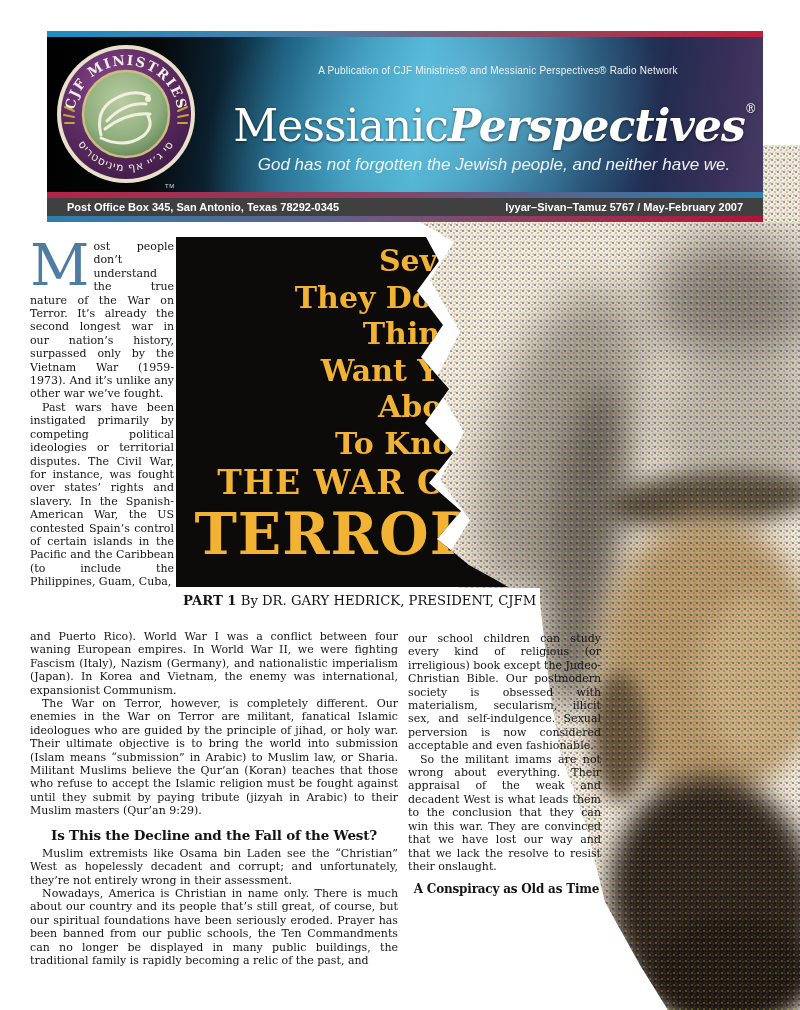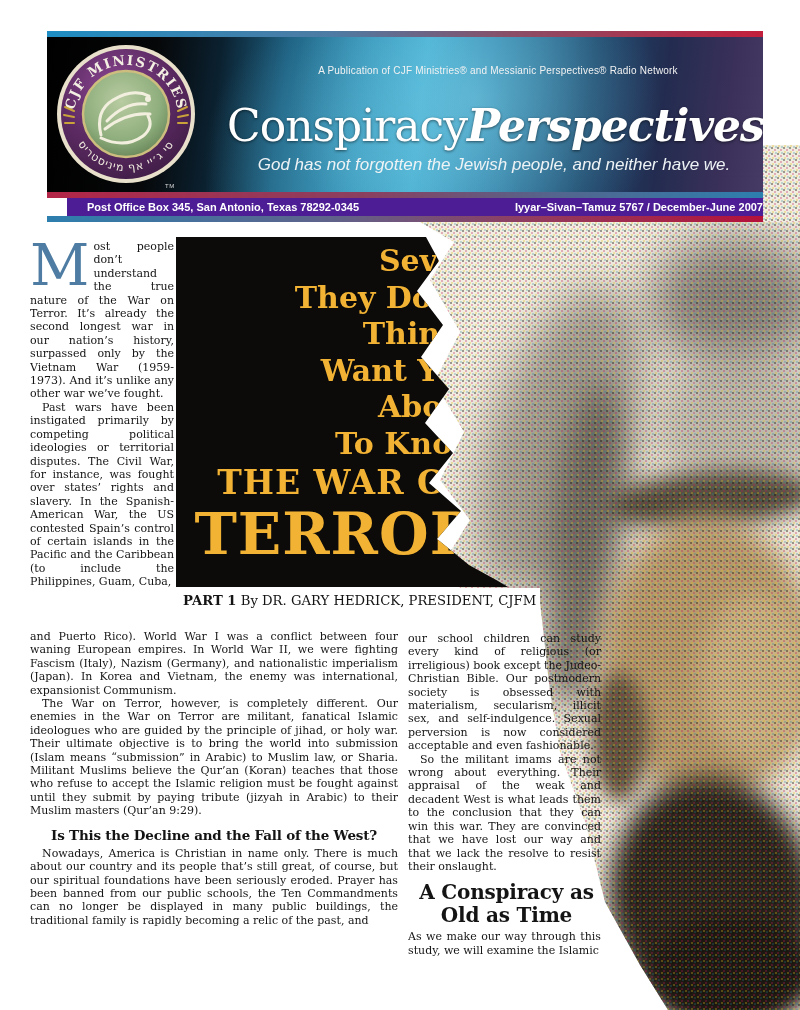--- a/index.html
+++ b/index.html
@@ -19,23 +19,23 @@
     font-size:44px;line-height:52px;text-shadow:0 1px 3px rgba(0,0,0,.55);letter-spacing:-1px;white-space:nowrap;}
   .masthead .bold{font-weight:bold;font-style:italic;}
   .masthead sup{font-size:12px;vertical-align:28px;letter-spacing:0;}
   .tagline{position:absolute;left:190px;right:12px;top:118px;text-align:center;
     font-family:"Liberation Sans",sans-serif;font-style:italic;font-size:17px;color:#eef3f5;}
   .logo{position:absolute;left:8px;top:6px;}
   .tm{position:absolute;left:118px;top:146px;font-family:"Liberation Sans",sans-serif;
     font-size:6px;color:#ddd;letter-spacing:.5px;}
   .strip1{position:absolute;left:47px;top:192px;width:716px;height:6px;
     background:linear-gradient(90deg,#b32547 0%,#8a4060 45%,#55648c 70%,#2d7fae 100%);}
-  .addrbar{position:absolute;left:47px;top:198px;width:716px;height:18px;background:#4c1d95;
+  .addrbar{position:absolute;left:47px;top:198px;width:716px;height:18px;background:#404040;
     display:flex;justify-content:space-between;align-items:center;padding:0 20px;box-sizing:border-box;
-    font-family:"Liberation Sans",sans-serif;font-weight:bold;font-size:11px;color:#fff;margin-left:20px;}
+    font-family:"Liberation Sans",sans-serif;font-weight:bold;font-size:11px;color:#fff;}
   .strip2{position:absolute;left:47px;top:216px;width:716px;height:6px;
     background:linear-gradient(90deg,#2d7fae 0%,#60628a 40%,#95395c 70%,#b5123a 100%);}
   
   .dots::after{content:"";position:absolute;inset:0;pointer-events:none;opacity:.55;
     background-image:
       radial-gradient(circle,rgba(22,16,12,.7) 0 1.1px,transparent 1.35px),
       radial-gradient(circle,rgba(185,25,90,.55) 0 1px,transparent 1.2px),
       radial-gradient(circle,rgba(225,195,25,.55) 0 1px,transparent 1.2px),
       radial-gradient(circle,rgba(25,135,150,.45) 0 1px,transparent 1.2px);
     background-size:6px 6px;
@@ -71,21 +71,21 @@
   .bodytxt{font-size:11px;line-height:13.4px;text-align:justify;z-index:3;}
   .bodytxt p{margin:0;}
   .indent{text-indent:12px;}
   .col-left{position:absolute;left:30px;top:240px;width:144px;height:396px;overflow:hidden;}
   .dropcap{float:left;font-size:58px;line-height:46px;color:#4e7ca3;font-weight:normal;
     margin:2px 4px 0 0;}
   .main-block{position:absolute;left:30px;top:630px;width:368px;height:340px;overflow:hidden;}
   .col-mid{position:absolute;left:408px;top:632px;width:193px;height:338px;overflow:hidden;}
   .subhead{font-weight:bold;font-size:13.5px;line-height:16px;letter-spacing:-.2px;
     margin:9px 0 4px 0;text-align:center;}
-  .col-mid .subhead{font-size:20px;line-height:23px;margin:8px 0 3px 4px;}
+  .col-mid .subhead{font-size:12px;line-height:17px;margin:8px 0 3px 4px;}
 </style>
 </head>
 <body>
 
 <div class="page">
 
   <div class="topbar"></div>
 
   <div class="banner">
     <svg class="logo" width="142" height="142" viewBox="0 0 142 142">
@@ -120,29 +120,29 @@
         <path d="M46,92 Q40,68 58,57 Q78,45 94,53"></path>
         <path d="M52,78 Q70,59 91,61"></path>
         <path d="M50,86 Q72,69 95,71"></path>
         <path d="M46,95 Q70,106 88,93 Q99,84 93,73"></path>
         <circle cx="93" cy="56" r="3" fill="#f2efdf" stroke="none"></circle>
       </g>
     </svg>
     <span class="tm">TM</span>
     <div class="publine">A Publication of CJF Ministries® and Messianic Perspectives® Radio Network</div>
     <div class="masthead">
-      <span>Conspiracy</span><span class="bold">Perspectives</span><sup>®</sup>
+      <span>Messianic</span><span class="bold">Perspectives</span><sup>®</sup>
     </div>
     <div class="tagline">God has not forgotten the Jewish people, and neither have we.</div>
   </div>
 
   <div class="strip1"></div>
   <div class="addrbar">
     <span>Post Office Box 345, San Antonio, Texas 78292-0345</span>
-    <span>Iyyar–Sivan–Tamuz 5767 / December-June 2007</span>
+    <span>Iyyar–Sivan–Tamuz 5767 / May-February 2007</span>
   </div>
   <div class="strip2"></div>
 
   <div class="ht-strip dots"></div>
   <div class="photo dots">
     <div class="sh ph1"></div>
     <div class="sh ph2"></div>
     <div class="sh ph3"></div>
     <div class="sh ph4"></div>
     <div class="sh ph5"></div>
@@ -173,23 +173,23 @@
 
   <div class="col-left bodytxt">
     <p><span class="dropcap">M</span><span>ost people don’t understand the true nature of the War on Terror. It’s already the second longest war in our nation’s history, surpassed only by the Vietnam War (1959-1973). And it’s unlike any other war we’ve fought.</span></p>
     <p class="indent">Past wars have been instigated primarily by competing political ideologies or territorial disputes. The Civil War, for instance, was fought over states’ rights and slavery. In the Spanish-American War, the US contested Spain’s control of certain islands in the Pacific and the Caribbean (to include the Philippines, Guam, Cuba,</p>
   </div>
 
   <div class="main-block bodytxt">
     <p>and Puerto Rico). World War I was a conflict between four waning European empires. In World War II, we were fighting Fascism (Italy), Nazism (Germany), and nationalistic imperialism (Japan). In Korea and Vietnam, the enemy was international, expansionist Communism.</p>
     <p class="indent">The War on Terror, however, is completely different. Our enemies in the War on Terror are militant, fanatical Islamic ideologues who are guided by the principle of jihad, or holy war. Their ultimate objective is to bring the world into submission (Islam means “submission” in Arabic) to Muslim law, or Sharia. Militant Muslims believe the Qur’an (Koran) teaches that those who refuse to accept the Islamic religion must be fought against until they submit by paying tribute (jizyah in Arabic) to their Muslim masters (Qur’an 9:29).</p>
     <h2 class="subhead">Is This the Decline and the Fall of the West?</h2>
+    <p class="indent">Muslim extremists like Osama bin Laden see the “Christian” West as hopelessly decadent and corrupt; and unfortunately, they’re not entirely wrong in their assessment.</p>
     <p class="indent">Nowadays, America is Christian in name only. There is much about our country and its people that’s still great, of course, but our spiritual foundations have been seriously eroded. Prayer has been banned from our public schools, the Ten Commandments can no longer be displayed in many public buildings, the traditional family is rapidly becoming a relic of the past, and</p>
   </div>
 
   <div class="col-mid bodytxt">
     <p>our school children can study every kind of religious (or irreligious) book except the Judeo-Christian Bible. Our postmodern society is obsessed with materialism, secularism, illicit sex, and self-indulgence. Sexual perversion is now considered acceptable and even fashionable.</p>
     <p class="indent">So the militant imams are not wrong about everything. Their appraisal of the weak and decadent West is what leads them to the conclusion that they can win this war. They are convinced that we have lost our way and that we lack the resolve to resist their onslaught.</p>
     <h2 class="subhead">A Conspiracy as Old as Time</h2>
-    <p>As we make our way through this study, we will examine the Islamic</p>
   </div>
 
 </div>
 
 </body></html>

